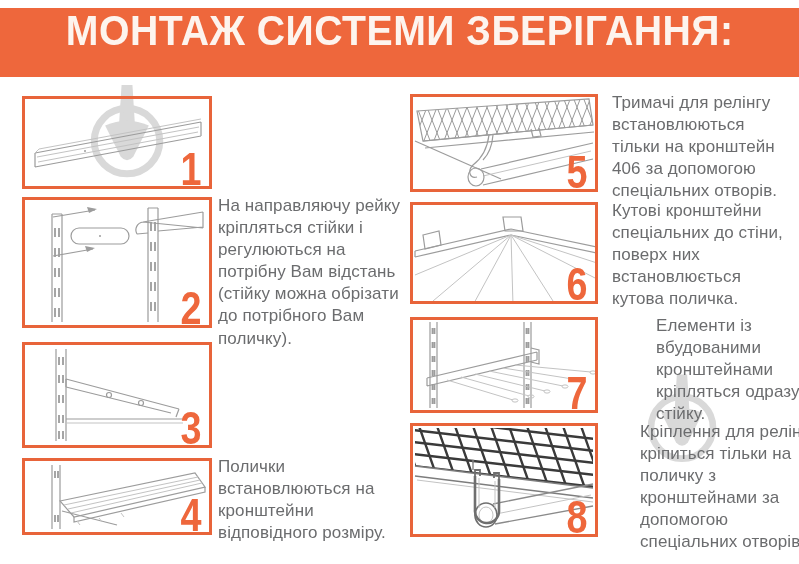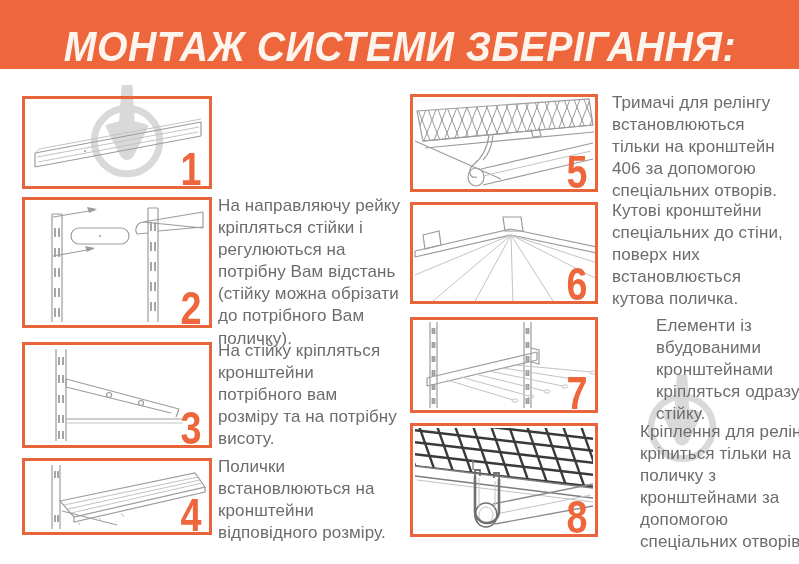--- a/index.html
+++ b/index.html
@@ -9,22 +9,22 @@
     --text:#6b6c6e;
     --watermark:#d9d9d9;
     --line:#9c9c9c;
     --line_light:#c3c3c3;
     --grid_dark:#3a3a3a;
   }
   html,body{margin:0;padding:0;background:#fff;}
   body{font-family:"Liberation Sans","DejaVu Sans",sans-serif;}
   #page{position:relative;width:799px;height:564px;background:#fff;overflow:hidden;}
 
-  .header{position:absolute;left:0;top:0;width:799px;height:69px;background:var(--accent);
-    display:flex;align-items:flex-end;justify-content:center;z-index:2;font-style:italic;}
+  .header{position:absolute;left:0;top:8px;width:799px;height:69px;background:var(--accent);
+    display:flex;align-items:flex-start;justify-content:center;z-index:2;}
   .header h1{margin:0;color:var(--header_text);font-size:40px;font-weight:bold;
     letter-spacing:.5px;transform:scale(.98,1.08);white-space:nowrap;}
 
   .wm{position:absolute;z-index:0;}
 
   .box{position:absolute;margin:0;border:3px solid var(--accent_border);background:transparent;
     z-index:1;box-sizing:border-box;}
   .box svg{position:absolute;left:0;top:0;width:100%;height:100%;}
   .num{position:absolute;right:7px;bottom:-6px;color:var(--accent);
     font-size:46px;font-weight:bold;line-height:1;transform:scaleX(.82);transform-origin:right bottom;z-index:2;}
@@ -90,21 +90,20 @@
       <path class="st" d="M31 4 V96 M41 4 V96"></path>
       <path class="slot" d="M34 12v8 M38 12v8 M34 30v8 M38 30v8 M34 50v8 M38 50v8 M34 70v8 M38 70v8 M34 86v8 M38 86v8"></path>
       <path class="st" d="M41 34 L154 64 M41 42 L146 68 M154 64 L151 72 M41 34 L41 42"></path>
       <circle class="st" cx="84" cy="50" r="2.5"></circle>
       <circle class="st" cx="116" cy="58" r="2.5"></circle>
       <path class="st" d="M41 74 L162 74"></path>
       <path class="stl" d="M41 78 L158 78"></path>
     </svg>
     <span class="num">3</span>
   </figure>
-  <p class="caption" style="left:218px;top:340px;width:181px;">На стійку кріпляться кронштейни потрібного вам розміру та на потрібну висоту.</p>
 
   <figure class="box" style="left:22px;top:458px;width:190px;height:77px;">
     <svg viewBox="0 0 184 71">
       <path class="st" d="M27 4 V68 M35 4 V68"></path>
       <path class="slot" d="M30 10v7 M33 10v7 M30 54v7 M33 54v7"></path>
       <path class="st" d="M35 40 L170 12 L180 26 L49 56 Z"></path>
       <path class="stl" d="M39 44 L173 16 M43 48 L175 19 M46 52 L177 22"></path>
       <path class="st" d="M49 56 L49 61 L180 31 L180 26"></path>
       <path class="st" d="M37 50 L92 64"></path>
       <path class="stl" d="M52 60 l3 4 M74 57 l3 4 M96 52 l3 4"></path>

